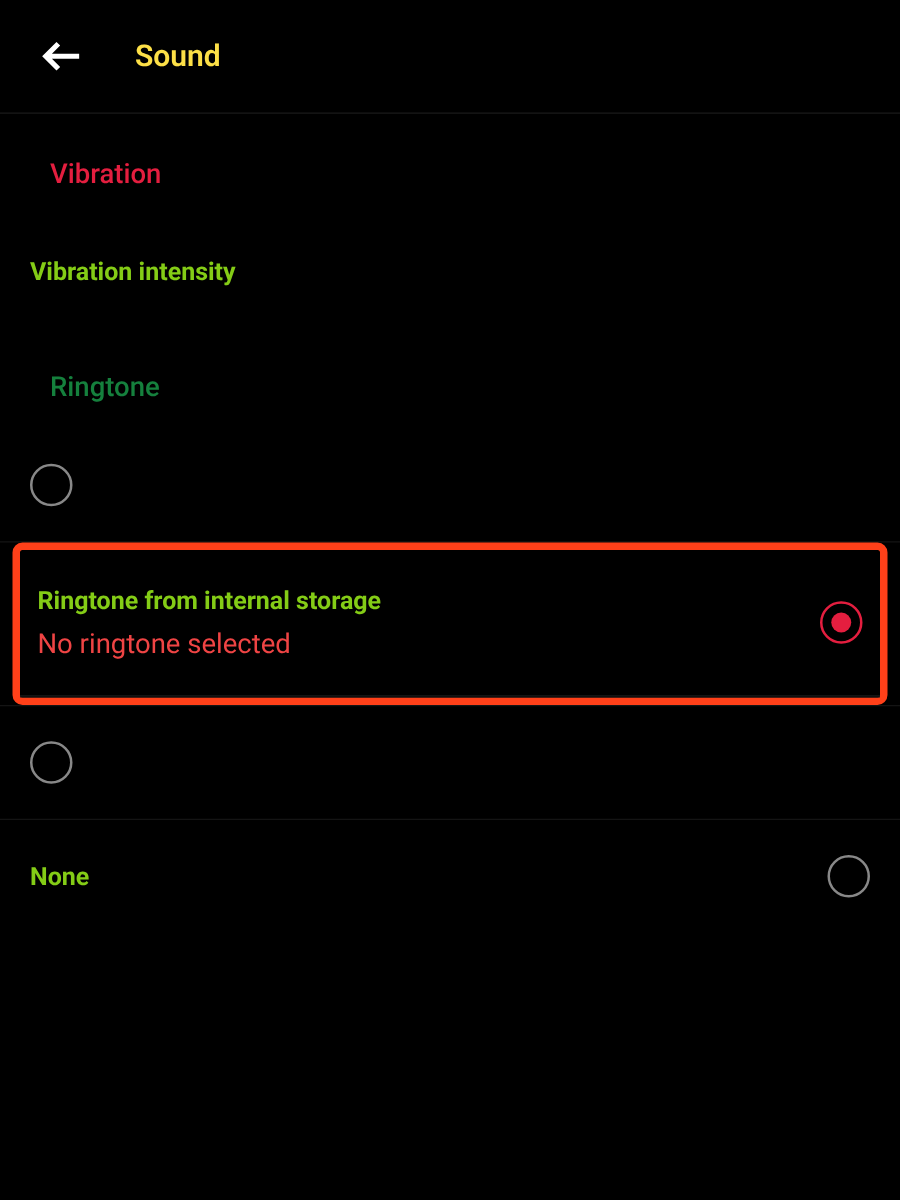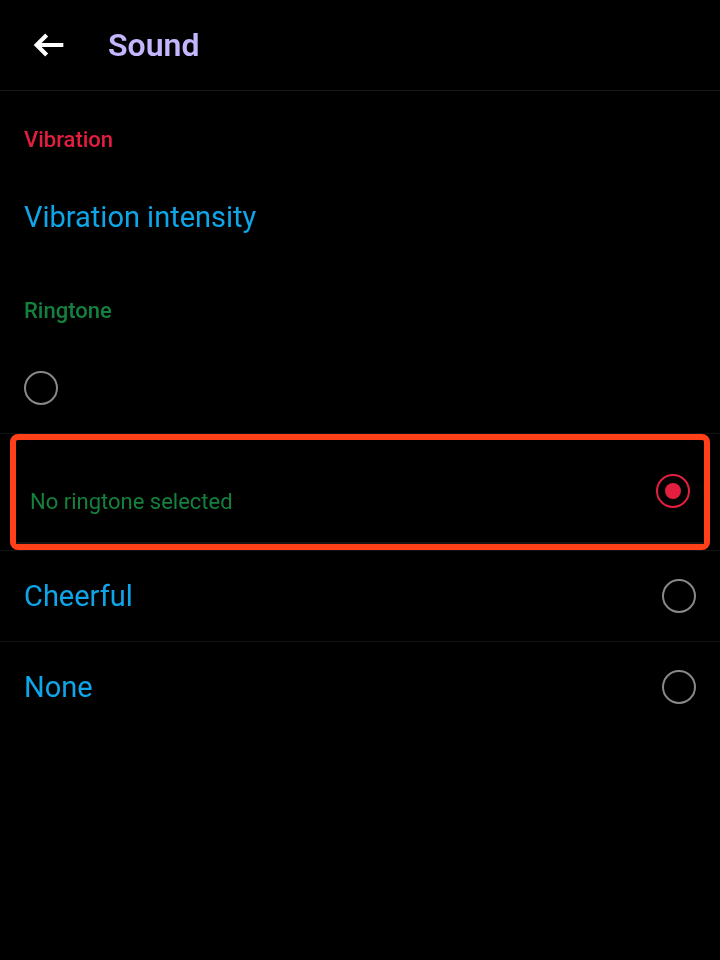--- a/index.html
+++ b/index.html
@@ -26,54 +26,54 @@
       margin-right: 38px;
     }
     .back-icon svg {
       width: 40px;
       height: 40px;
       stroke: #ffffff;
       stroke-width: 2.5;
       fill: none;
     }
     .page-title {
-      font-size: 32px;
+      font-size: 24px;
       font-weight: 600;
-      color: #c4b5fd;
+      color: #fde047;
     }
     .divider {
       height: 1px;
       background: #1a1a1a;
       width: 100%;
     }
     .section-header {
-      padding: 36px 24px 20px 24px;
+      padding: 36px 24px 20px 40px;
       font-size: 22px;
       font-weight: 500;
     }
     .list-item {
       display: flex;
       align-items: center;
       justify-content: space-between;
       padding: 28px 24px;
       min-height: 90px;
     }
     .list-item-text {
       display: flex;
       flex-direction: column;
     }
     .list-item-label {
-      font-size: 29px;
-      color: #0ea5e9;
-      font-weight: 400;
+      font-size: 20px;
+      color: #84cc16;
+      font-weight: 700;
     }
     .list-item-sublabel {
       font-size: 22px;
-      color: #15803d;
-      margin-top: 21px;
+      color: #ef4444;
+      margin-top: 11px;
     }
     .radio {
       width: 34px;
       height: 34px;
       border: 2.5px solid #888888;
       border-radius: 50%;
       display: flex;
       align-items: center;
       justify-content: center;
       flex-shrink: 0;
@@ -132,34 +132,32 @@
 
 <div class="list-item">
   <div class="radio"></div>
 </div>
 
 <div class="thin-divider"></div>
 
 <div class="highlight-box">
   <div class="list-item">
     <div class="list-item-text">
+      <span class="list-item-label">Ringtone from internal storage</span>
       <span class="list-item-sublabel">No ringtone selected</span>
     </div>
     <div class="radio selected"></div>
   </div>
   <div class="thin-divider"></div>
   <div class="thin-divider"></div>
 </div>
 
 <div class="thin-divider"></div>
 
 <div class="list-item">
-  <div class="list-item-text">
-    <span class="list-item-label">Cheerful</span>
-  </div>
   <div class="radio"></div>
 </div>
 
 <div class="thin-divider"></div>
 
 <div class="list-item">
   <div class="list-item-text">
     <span class="list-item-label">None</span>
   </div>
   <div class="radio"></div>

